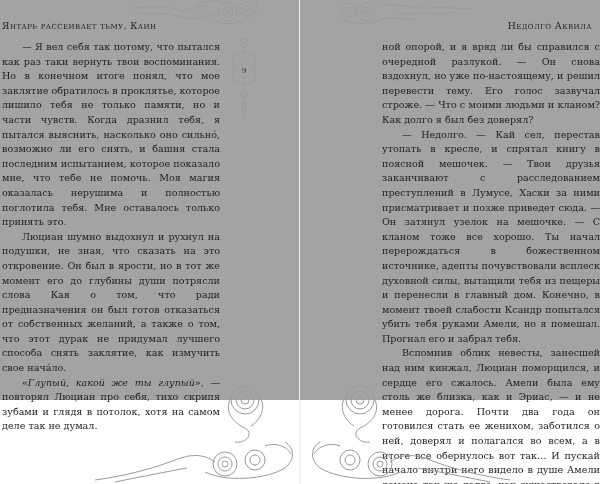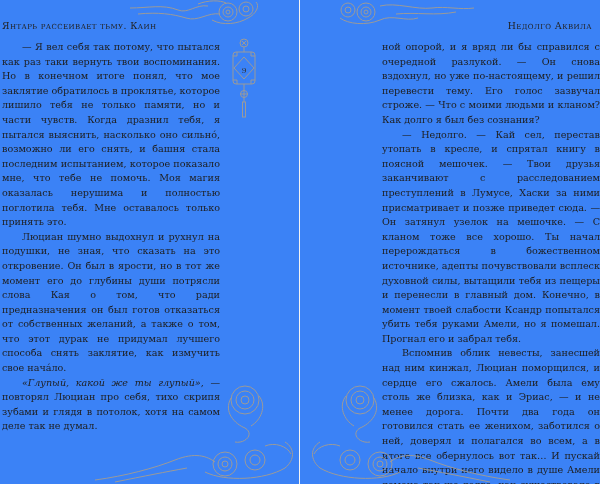--- a/index.html
+++ b/index.html
@@ -1,19 +1,19 @@
 <!DOCTYPE html>
 <html><head>
 <meta charset="utf-8">
 <style>
   html, body { margin: 0; padding: 0; background: #ffffff; }
   body { width: 600px; height: 484px; position: relative; overflow: hidden;
          font-family: "DejaVu Serif", "Liberation Serif", serif; color: #1e1e1e; }
   .spread { position: absolute; left: 0; top: 0; width: 600px; height: 484px; }
-  .page { position: absolute; top: 0; width: 300px; height: 484px; background: #3b82f6; }
+  .page { position: absolute; top: 0; width: 300px; height: 400px; background: #a3a3a3; }
   .page.left { left: 0; }
   .page.right { left: 300px; }
   .gutter { position: absolute; left: 299px; top: 0; width: 2px; height: 484px; background: #f3f3f3; }
   .running-head { position: absolute; top: 20px; font-size: 9.3px; letter-spacing: 0.4px;
                   font-variant: small-caps; color: #222; white-space: nowrap; }
   .page.left .running-head { left: 2px; }
   .page.right .running-head { right: 8px; }
   .text { position: absolute; top: 40px; width: 218px; font-size: 9.6px; line-height: 14.6px;
           text-align: justify; hyphens: auto; }
   .page.left .text { left: 2px; }
@@ -101,21 +101,21 @@
       <circle cx="12" cy="10" r="7"></circle>
         <circle cx="12" cy="10" r="3"></circle>
       <path d="M4 18 C12 24 30 26 44 20 C56 14 70 22 82 18"></path>
       <path d="M44 6 C60 2 80 10 96 8 C110 6 124 10 138 8"></path>
       <path d="M60 14 C80 12 100 16 120 12"></path>
     </svg>
     <div class="running-head">Недолго Аквила</div>
 
 
     <div class="text">
-      <p class="noindent">ной опорой, и я вряд ли бы справился с очередной разлукой. — Он снова вздохнул, но уже по-настоящему, и решил перевести тему. Его голос зазвучал строже. — Что с моими людьми и кланом? Как долго я был без сознания?</p>
+      <p class="noindent">ной опорой, и я вряд ли бы справился с очередной разлукой. — Он снова вздохнул, но уже по-настоящему, и решил перевести тему. Его голос зазвучал строже. — Что с моими людьми и кланом? Как долго я был без доверял?</p>
       <p>— Недолго. — Кай сел, перестав утопать в кресле, и спрятал книгу в поясной мешочек. — Твои друзья заканчивают с расследованием преступлений в Лумусе, Хаски за ними присматривает и позже приведет сюда. — Он затянул узелок на мешочке. — С кланом тоже все хорошо. Ты начал перерождаться в божественном источнике, адепты почувствовали всплеск духовной силы, вытащили тебя из пещеры и перенесли в главный дом. Конечно, в момент твоей слабости Ксандр попытался убить тебя руками Амели, но я помешал. Прогнал его и забрал тебя.</p>
       <p>Вспомнив облик невесты, занесшей над ним кинжал, Люциан поморщился, и сердце его сжалось. Амели была ему столь же близка, как и Эриас, — и не менее дорога. Почти два года он готовился стать ее женихом, заботился о ней, доверял и полагался во всем, а в итоге все обернулось вот так… И пускай начало внутри него видело в душе Амели демона так же долго, как существовало в новой жизни, до сегодняшнего дня Люциан ни слухом ни духом об этом.</p>
 
     </div>
 
     <svg class="ornament" style="left:0px;top:372px" width="210" height="112" viewBox="0 0 210 112">
       <circle cx="60" cy="28" r="14"></circle>
         <circle cx="60" cy="28" r="9"></circle>
         <circle cx="60" cy="28" r="4"></circle>
       <path d="M74 26 C82 40 70 52 60 56 C50 62 60 72 70 70"></path>

